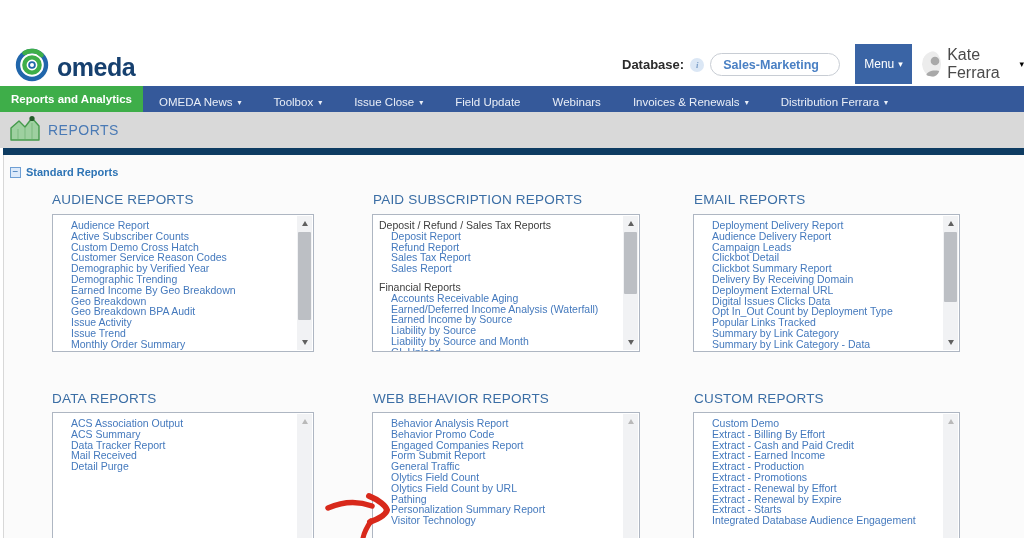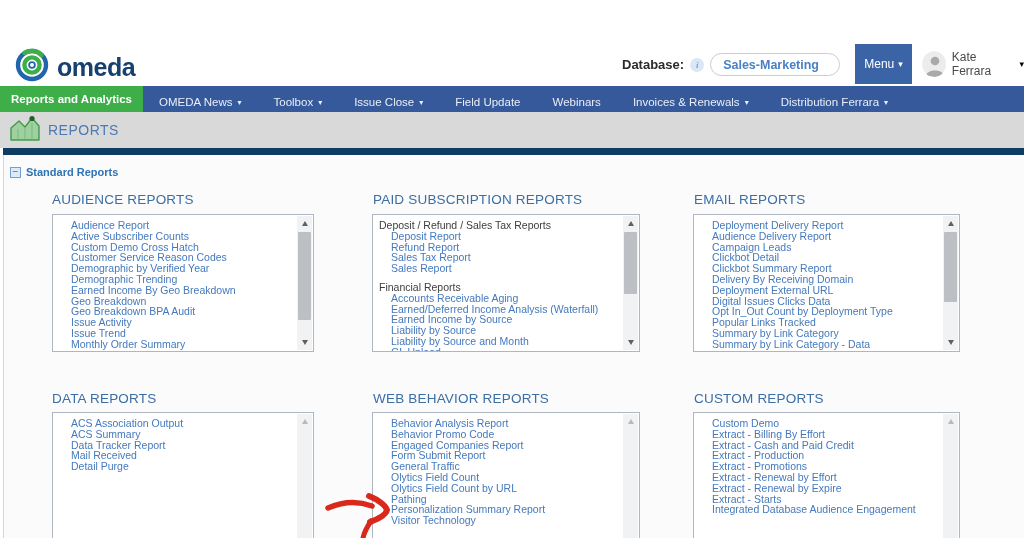--- a/index.html
+++ b/index.html
@@ -16,21 +16,21 @@
   .info-icon { width:14px; height:14px; border-radius:50%; background:#dbe7f5; color:#7d9fc9;
                font-size:9px; font-weight:bold; font-style:italic; display:flex; align-items:center;
                justify-content:center; font-family:"Liberation Serif", serif; }
   .db-input { width:130px; height:23px; border:1px solid #c8cdd4; border-radius:12px; font-size:12.5px;
               font-weight:bold; color:#4a80c4; padding:0 12px; background:#fff; outline:none;
               font-family:"Liberation Sans", sans-serif; }
   .menu-tab { position:absolute; left:855px; top:0; width:57px; height:40px; background:#3a64a5; color:#fff;
               font-size:12px; display:flex; align-items:center; justify-content:center; gap:4px; cursor:pointer; }
   .user { position:absolute; left:922px; top:0; height:40px; display:flex; align-items:center; gap:6px; cursor:pointer; }
   .avatar { width:26px; height:26px; border-radius:50%; overflow:hidden; }
-  .user-name { font-size:12px; color:#4a4a4a; }
+  .user-name { font-size:16px; color:#4a4a4a; }
   .caret { font-size:9px; line-height:1; }
 
   
   .nav { position:absolute; left:0; top:42px; width:1024px; height:26px; background:#35599a; display:flex; align-items:stretch; }
   .nav-active { background:#3eae49; color:#fff; font-weight:bold; font-size:11.5px; display:flex;
                 align-items:center; padding:8px 11px; cursor:pointer; }
   .nav-item { color:#e9eef7; font-size:11.5px; display:flex; align-items:center; padding:16px 16px; gap:5px; cursor:pointer; }
   .nav-item .caret { font-size:8px; margin-top:1px; }
 
   
@@ -285,20 +285,21 @@
             <div class="tri-down"></div>
           </div>
         </div>
       </div>
       <div class="sec-title" style="left: 694px; top: 347px;">CUSTOM REPORTS</div>
       <div class="box" style="left: 693px; top: 368px; width: 267px; height: 141px;">
         <div class="box-inner">
           <div class="row-link">Custom Demo</div>
           <div class="row-link">Extract - Billing By Effort</div>
           <div class="row-link">Extract - Cash and Paid Credit</div>
+          <div class="row-link">Extract - Earned Income</div>
           <div class="row-link">Extract - Production</div>
           <div class="row-link">Extract - Promotions</div>
           <div class="row-link">Extract - Renewal by Effort</div>
           <div class="row-link">Extract - Renewal by Expire</div>
           <div class="row-link">Extract - Starts</div>
           <div class="row-link">Integrated Database Audience Engagement</div>
         </div>
         <div class="sb disabled">
           <div class="sb-btn sb-up">
             <div class="tri-up"></div>

